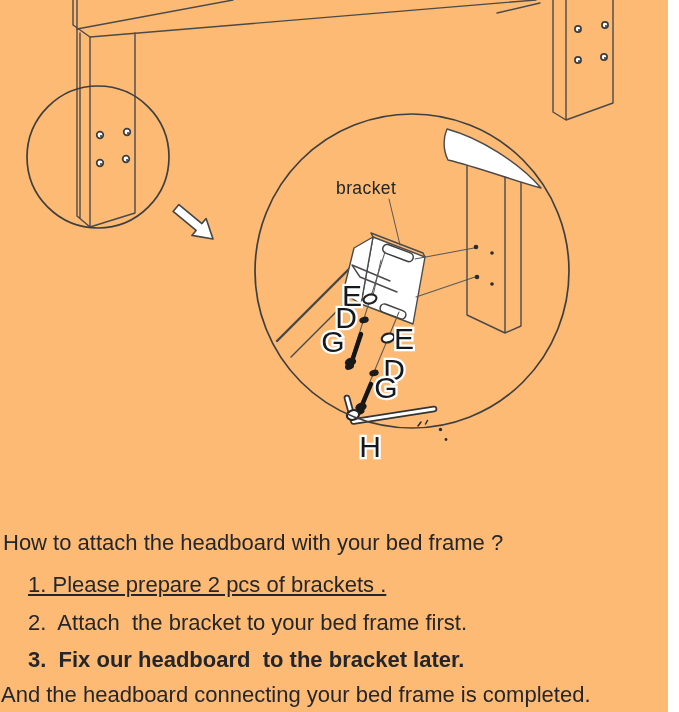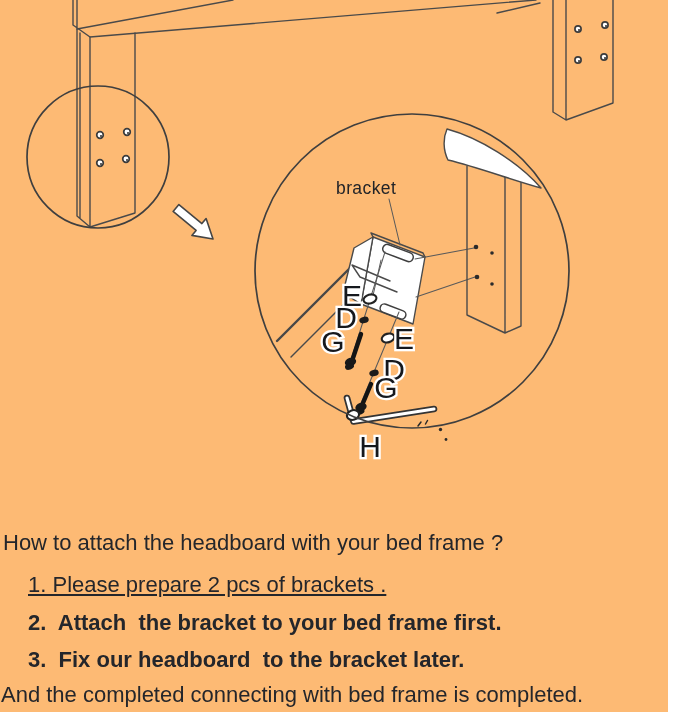--- a/index.html
+++ b/index.html
@@ -28,21 +28,21 @@
   
   .lbl{font-family:"Liberation Sans",sans-serif;font-size:30px;fill:#15181d;
        text-anchor:middle;paint-order:stroke;stroke:#ffffff;stroke-width:4.5;}
   .cap{font-family:"Liberation Sans",sans-serif;font-size:17.5px;fill:#222428;
        letter-spacing:.4px;text-anchor:start;}
 
   
   .txt{position:absolute;color:#24262b;font-size:22px;line-height:26px;white-space:pre;}
   .heading{left:3px;top:530px;}
   .step1{left:28px;top:572px;text-decoration:underline;}
-  .step2{left:28px;top:610px;font-weight:bold;}
+  .step2{left:28px;top:610px;}
   .step3{left:28px;top:647px;font-weight:bold;}
   .closing{left:1px;top:682px;}
 </style>
 </head>
 <body>
 
 <div class="page">
 
   <svg width="679" height="524" viewBox="0 0 679 524">
 
@@ -154,15 +154,15 @@
       <text class="lbl" x="370" y="457">H</text>
 
       <circle class="mag" cx="412" cy="271" r="157"></circle>
     </g>
   </svg>
 
   <div class="txt heading">How to attach the headboard with your bed frame ?</div>
   <div class="txt step1">1. Please prepare 2 pcs of brackets .</div>
   <div class="txt step2">2.  Attach  the bracket to your bed frame first.</div>
   <div class="txt step3">3.  Fix our headboard  to the bracket later.</div>
-  <div class="txt closing">And the completed connecting with bed frame is completed.</div>
+  <div class="txt closing">And the headboard connecting your bed frame is completed.</div>
 
 </div>
 
 </body></html>

